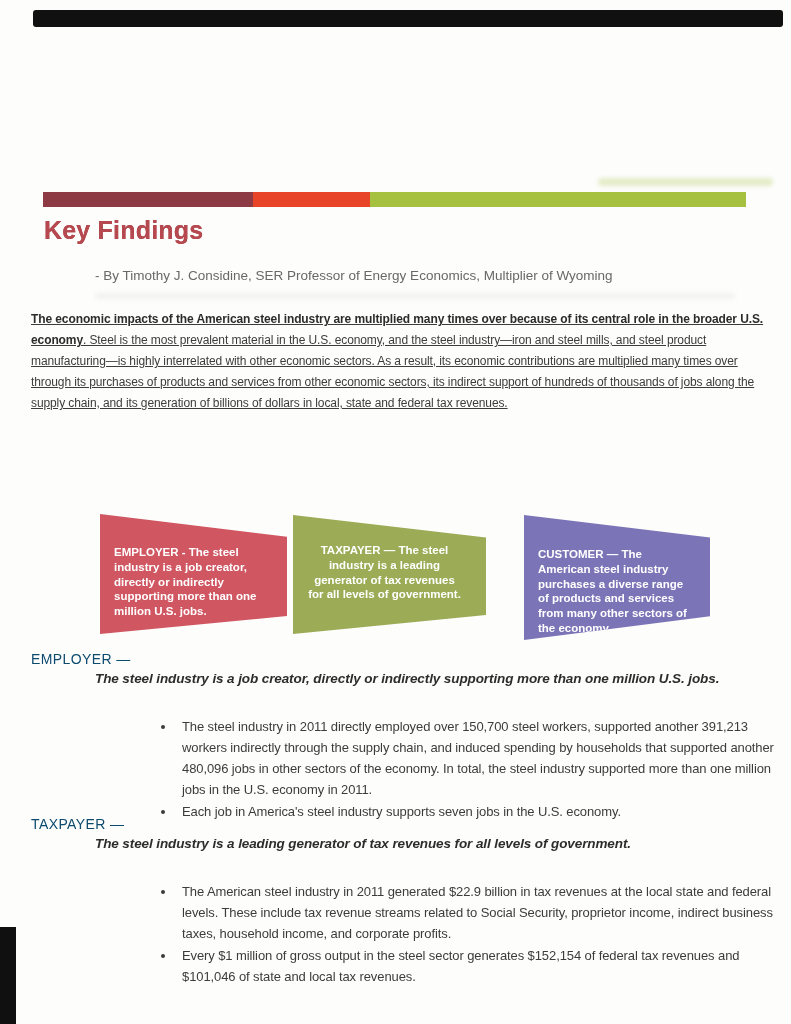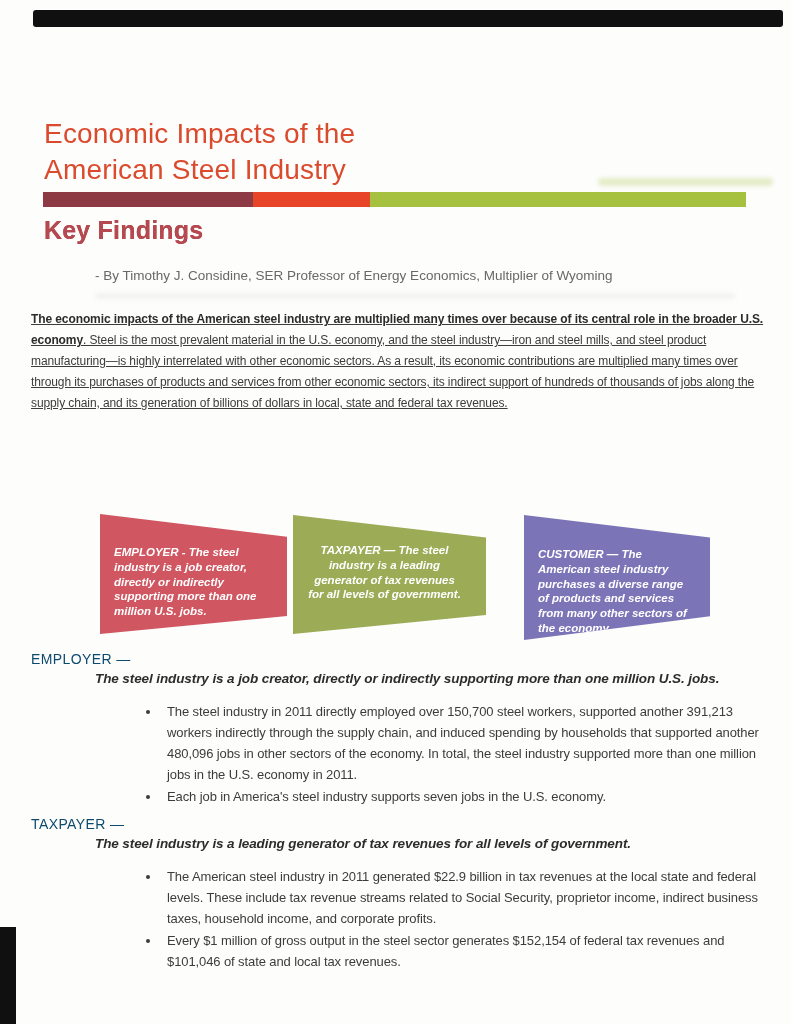--- a/index.html
+++ b/index.html
@@ -19,53 +19,49 @@
   .accent-bar .seg3{flex:1;background:#a6c13f;}
 
   .key-findings{position:absolute;left:44px;top:216px;font-size:25px;font-weight:700;color:#b6494f;letter-spacing:.2px;text-shadow:0 0 .6px #a03a40;}
   .byline{position:absolute;left:95px;top:268px;font-size:13.5px;color:#686868;}
 
   .intro{position:absolute;left:31px;top:309px;width:738px;font-size:12px;line-height:21px;letter-spacing:-.1px;color:#3c3c3c;text-decoration:underline;}
   .intro .lead{font-weight:700;color:#2c2c2c;}
 
   .multiplier{position:absolute;left:31px;top:445px;width:740px;font-size:13.5px;line-height:22px;font-weight:700;color:#303030;text-decoration:underline;letter-spacing:-.15px;}
 
-  .banner{position:absolute;color:#ffffff;font-style:italic;font-weight:700;font-size:11.5px;line-height:14.8px;box-sizing:border-box;}
+  .banner{position:absolute;color:#ffffff;font-weight:700;font-size:11.5px;line-height:14.8px;box-sizing:border-box;}
   .banner-employer{left:100px;top:514px;width:187px;height:120px;background:#d05661;
     clip-path:polygon(0 0,100% 19%,100% 85%,0 100%);padding:31px 16px 0 14px;}
   .banner-taxpayer{left:293px;top:515px;width:193px;height:119px;background:#9cab56;
     clip-path:polygon(0 0,100% 19%,100% 84%,0 100%);padding:28px 24px 0 14px;text-align:center;}
   .banner-customer{left:524px;top:515px;width:186px;height:125px;background:#7b74b7;
     clip-path:polygon(0 0,100% 18%,100% 81%,0 100%);padding:32px 20px 0 14px;}
 
   .section-heading{position:absolute;left:31px;font-size:14px;color:#0c4a6e;letter-spacing:.4px;}
   .section-subtitle{position:absolute;left:95px;font-size:13.5px;font-weight:700;font-style:italic;color:#2d2d2d;letter-spacing:-.1px;}
-  .bullets{position:absolute;left:137px;width:614px;margin:0;padding:0 0 0 24px;font-size:13px;line-height:21px;letter-spacing:-.1px;color:#3c3c3c;}
+  .bullets{position:absolute;left:137px;width:614px;margin:15px;padding:0 0 0 24px;font-size:13px;line-height:21px;letter-spacing:-.1px;color:#3c3c3c;}
   .bullets li{margin:0 0 1px 0;padding-left:6px;}
 
   .heading-employer{top:651px;}
   .subtitle-employer{top:671px;}
   .bullets-employer{top:701px;}
   .heading-taxpayer{top:816px;}
   .subtitle-taxpayer{top:836px;}
   .bullets-taxpayer{top:866px;}
 </style>
 </head>
 <body>
 
 <div class="page">
 
   <div class="scan-bar-top"></div>
   <div class="scan-smudge"></div>
   <div class="scan-smudge2"></div>
 
-  <div class="doc-title">
-    <div>Economic Impacts of the</div>
-    <div>American Steel Industry</div>
-  </div>
 
   <div class="accent-bar">
     <div class="seg1"></div>
     <div class="seg2"></div>
     <div class="seg3"></div>
   </div>
 
   <div class="key-findings">Key Findings</div>
 
   <div class="byline">- By Timothy J. Considine, SER Professor of Energy Economics, Multiplier of Wyoming</div>

